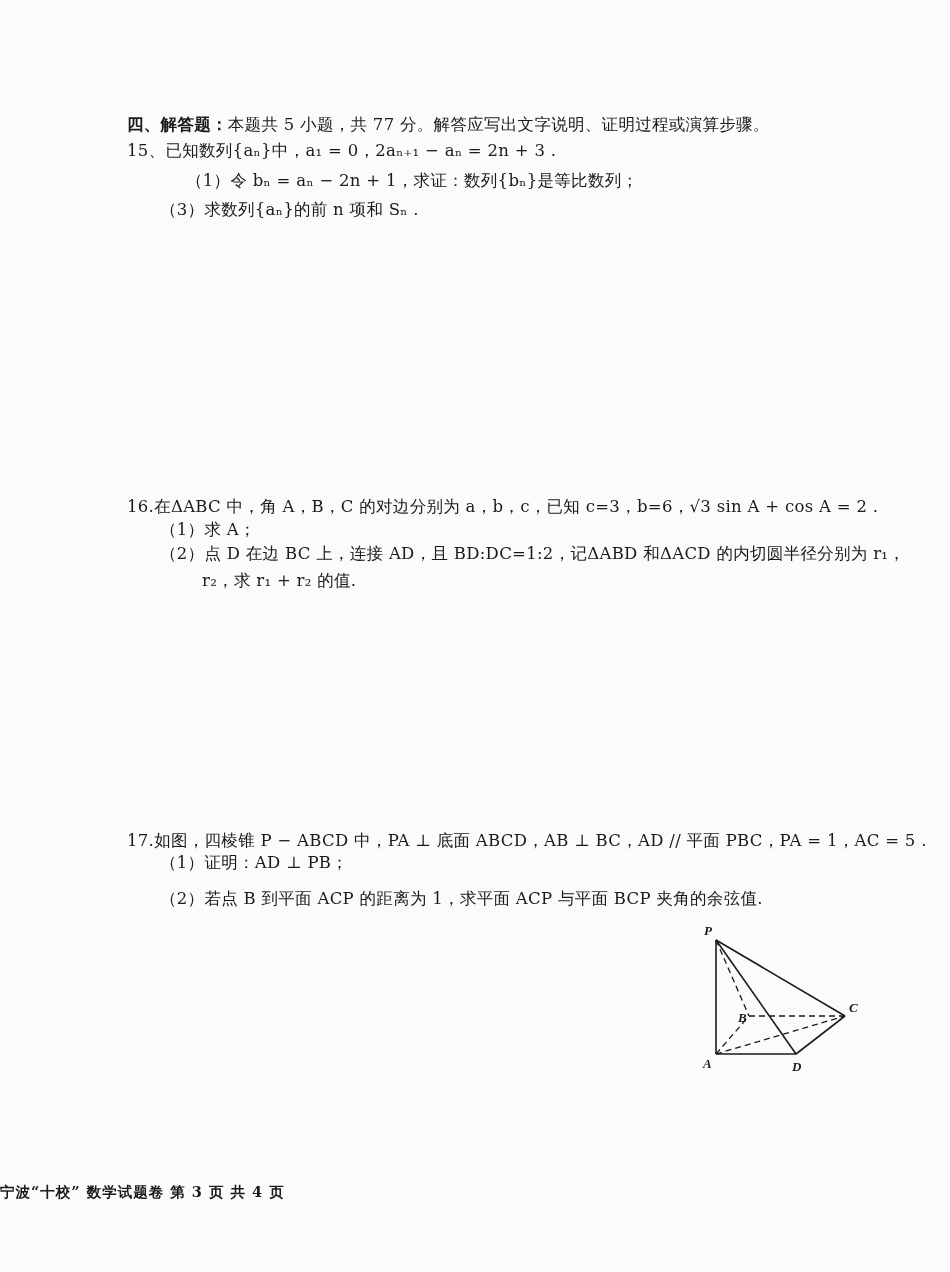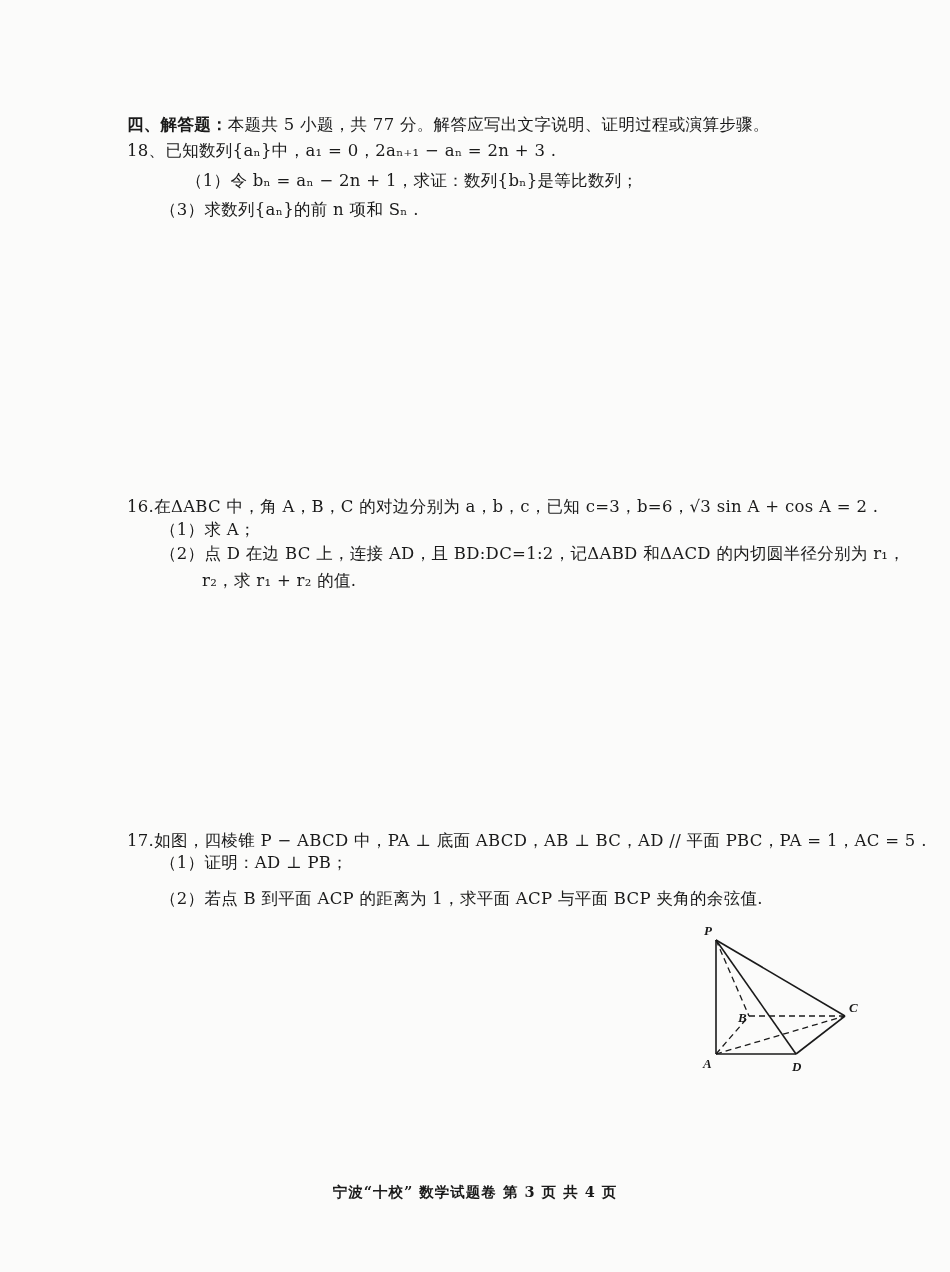--- a/index.html
+++ b/index.html
@@ -1,31 +1,31 @@
 <!DOCTYPE html>
 <html><head>
 <meta charset="utf-8">
 <style>
   html, body { margin:0; padding:0; }
   body { width:950px; height:1272px; background:#fbfbfa; position:relative; overflow:hidden;
          font-family:"DejaVu Serif","Liberation Serif",serif; color:#1a1a1a; }
   .line { position:absolute; font-size:16.5px; white-space:nowrap; letter-spacing:0.3px; }
   .bold { font-weight:bold; }
   #figure { position:absolute; left:690px; top:915px; }
-  #footer { position:absolute; left:0; width:950px; top:1183px; text-align:center; font-size:14.5px; letter-spacing:1px; font-weight:bold; }
+  #footer { position:absolute; left:0; width:950px; top:1183px; text-align:left; font-size:14.5px; letter-spacing:1px; font-weight:bold; }
 </style>
 </head>
 <body>
 
 <div class="line" style="left:127px; top:114px;">
   <span class="bold">四、解答题：</span><span>本题共 5 小题，共 77 分。解答应写出文字说明、证明过程或演算步骤。</span>
 </div>
 
 <div class="line" style="left:127px; top:140px;">
-  <span>18、</span><span>已知数列{aₙ}中，a₁ = 0，2aₙ₊₁ − aₙ = 2n + 3 .</span>
+  <span>15、</span><span>已知数列{aₙ}中，a₁ = 0，2aₙ₊₁ − aₙ = 2n + 3 .</span>
 </div>
 <div class="line" style="left:156px; top:170px;margin-left:30px;">（1）令 bₙ = aₙ − 2n + 1，求证：数列{bₙ}是等比数列；</div>
 <div class="line" style="left:160px; top:199px;">（3）求数列{aₙ}的前 n 项和 Sₙ .</div>
 
 <div class="line" style="left:127px; top:496px;">
   <span>16.</span><span>在ΔABC 中，角 A，B，C 的对边分别为 a，b，c，已知 c=3，b=6，√3 sin A + cos A = 2 .</span>
 </div>
 <div class="line" style="left:160px; top:519px;">（1）求 A；</div>
 <div class="line" style="left:160px; top:543px;">（2）点 D 在边 BC 上，连接 AD，且 BD:DC=1:2，记ΔABD 和ΔACD 的内切圆半径分别为 r₁，</div>
 <div class="line" style="left:202px; top:570px;">r₂，求 r₁ + r₂ 的值.</div>

